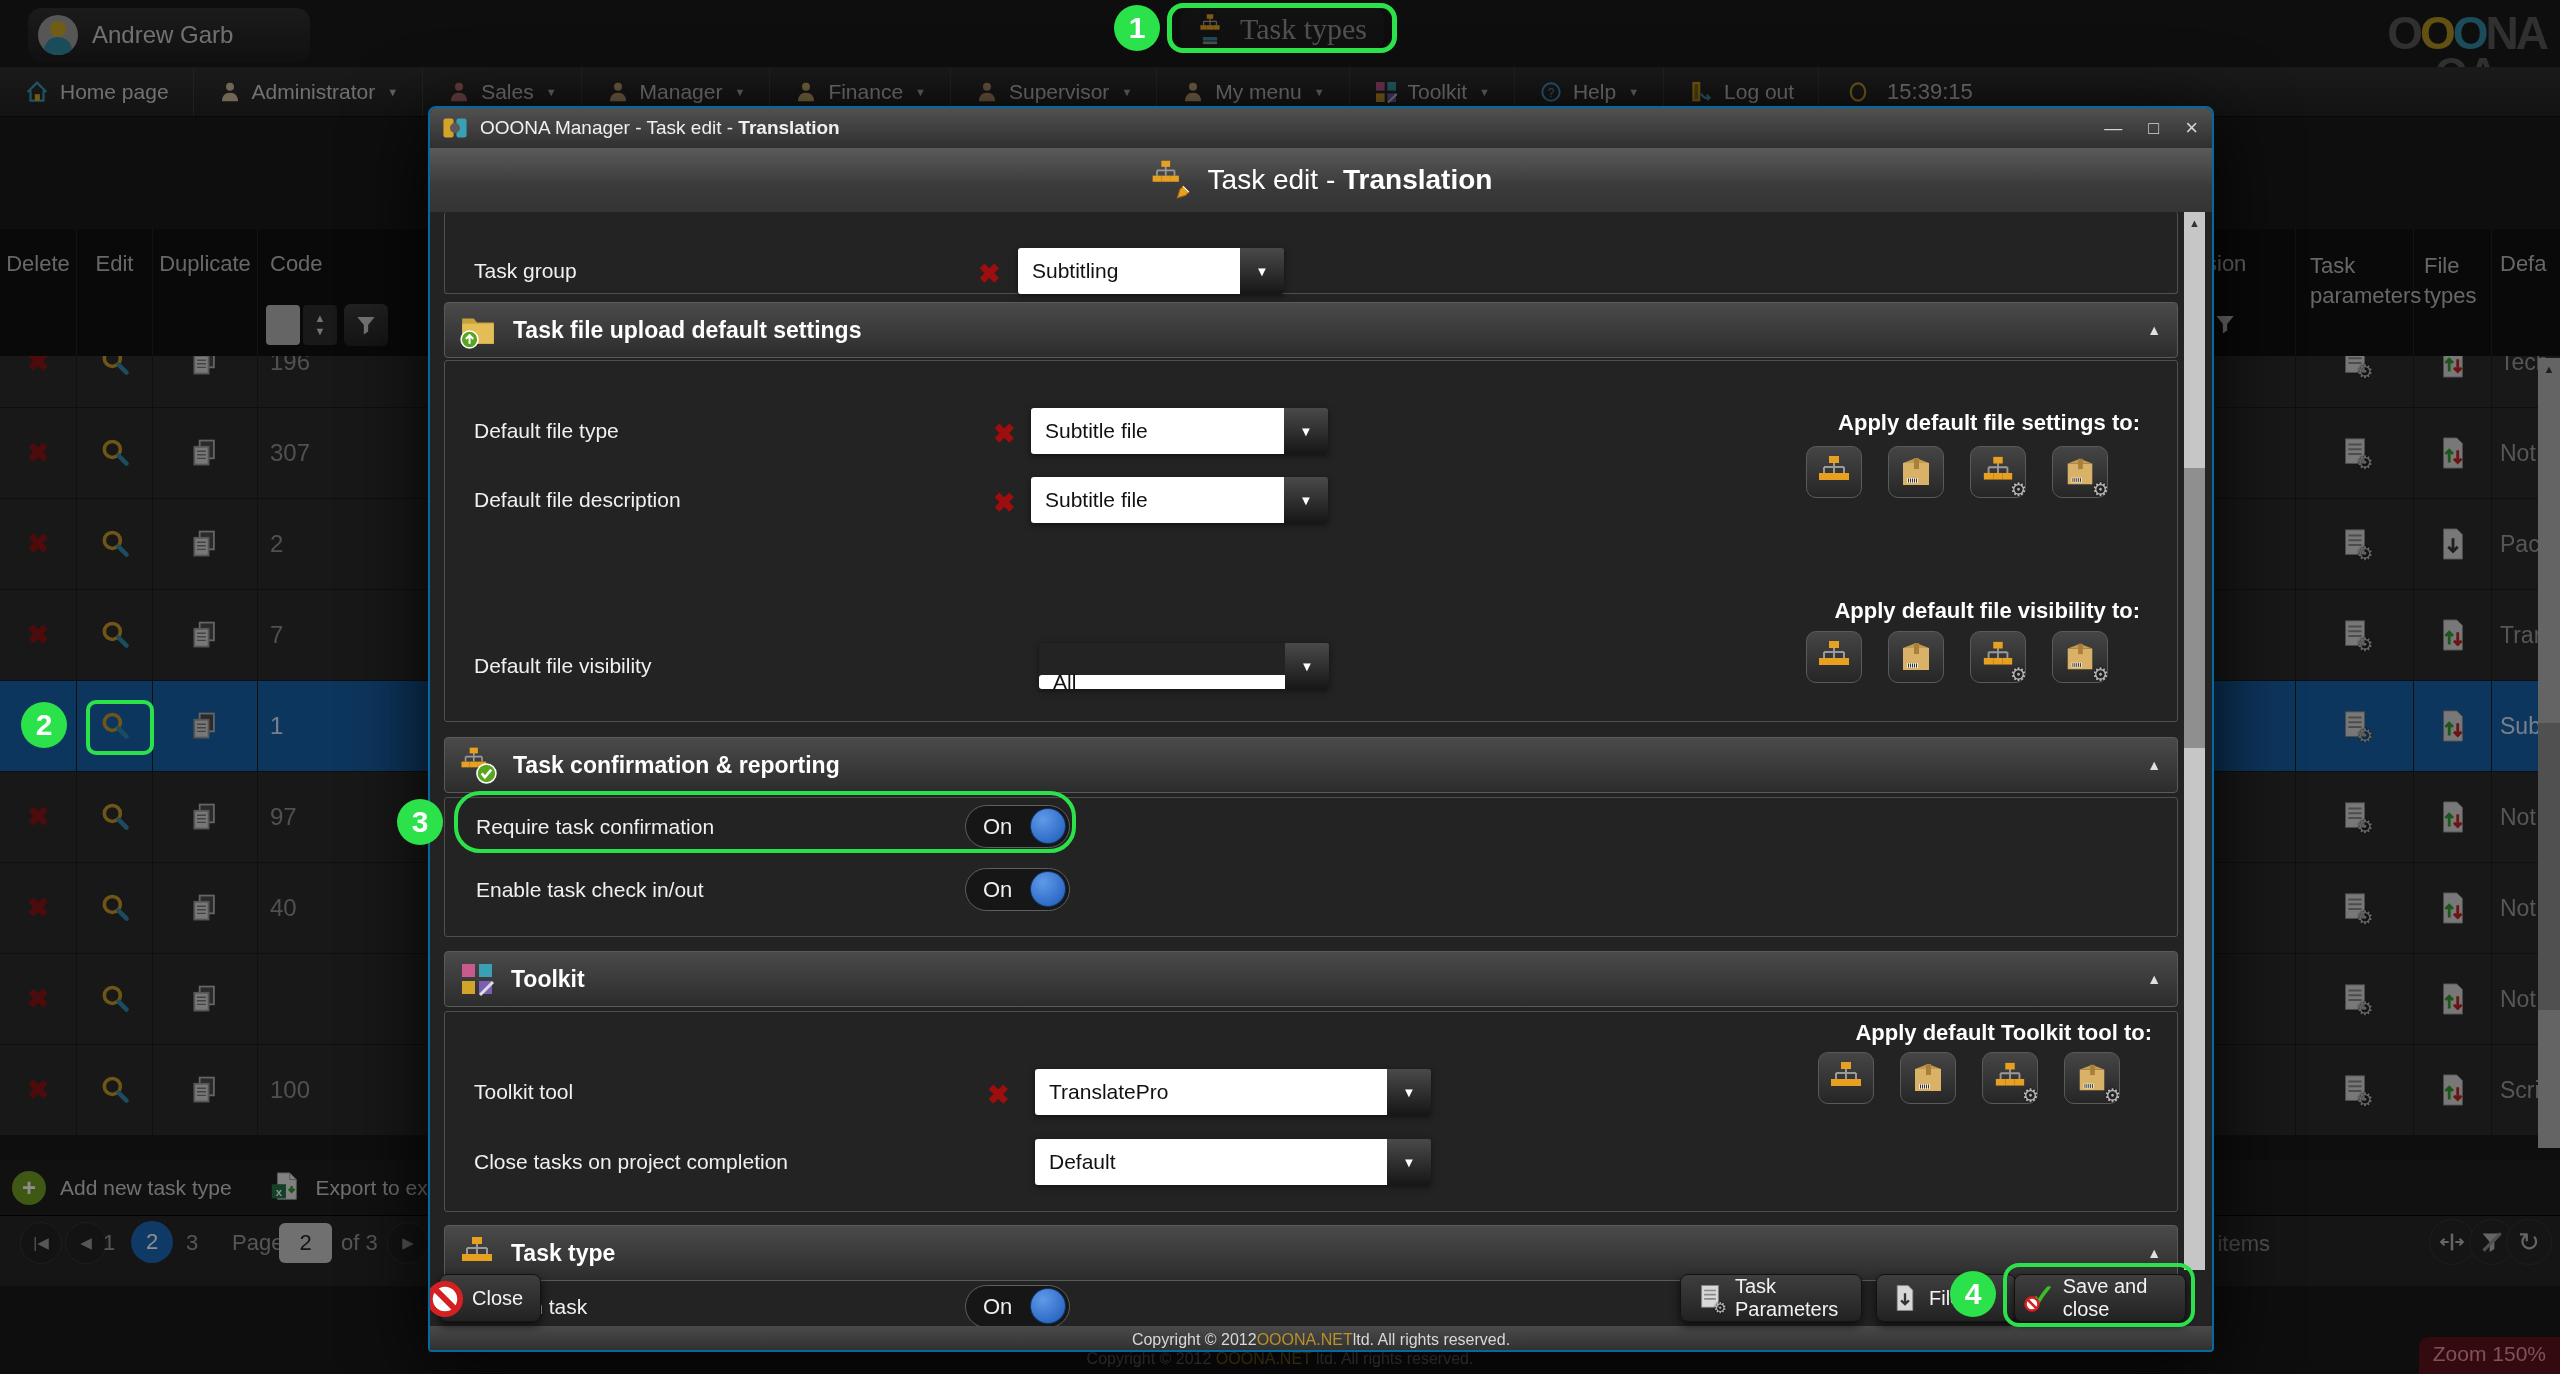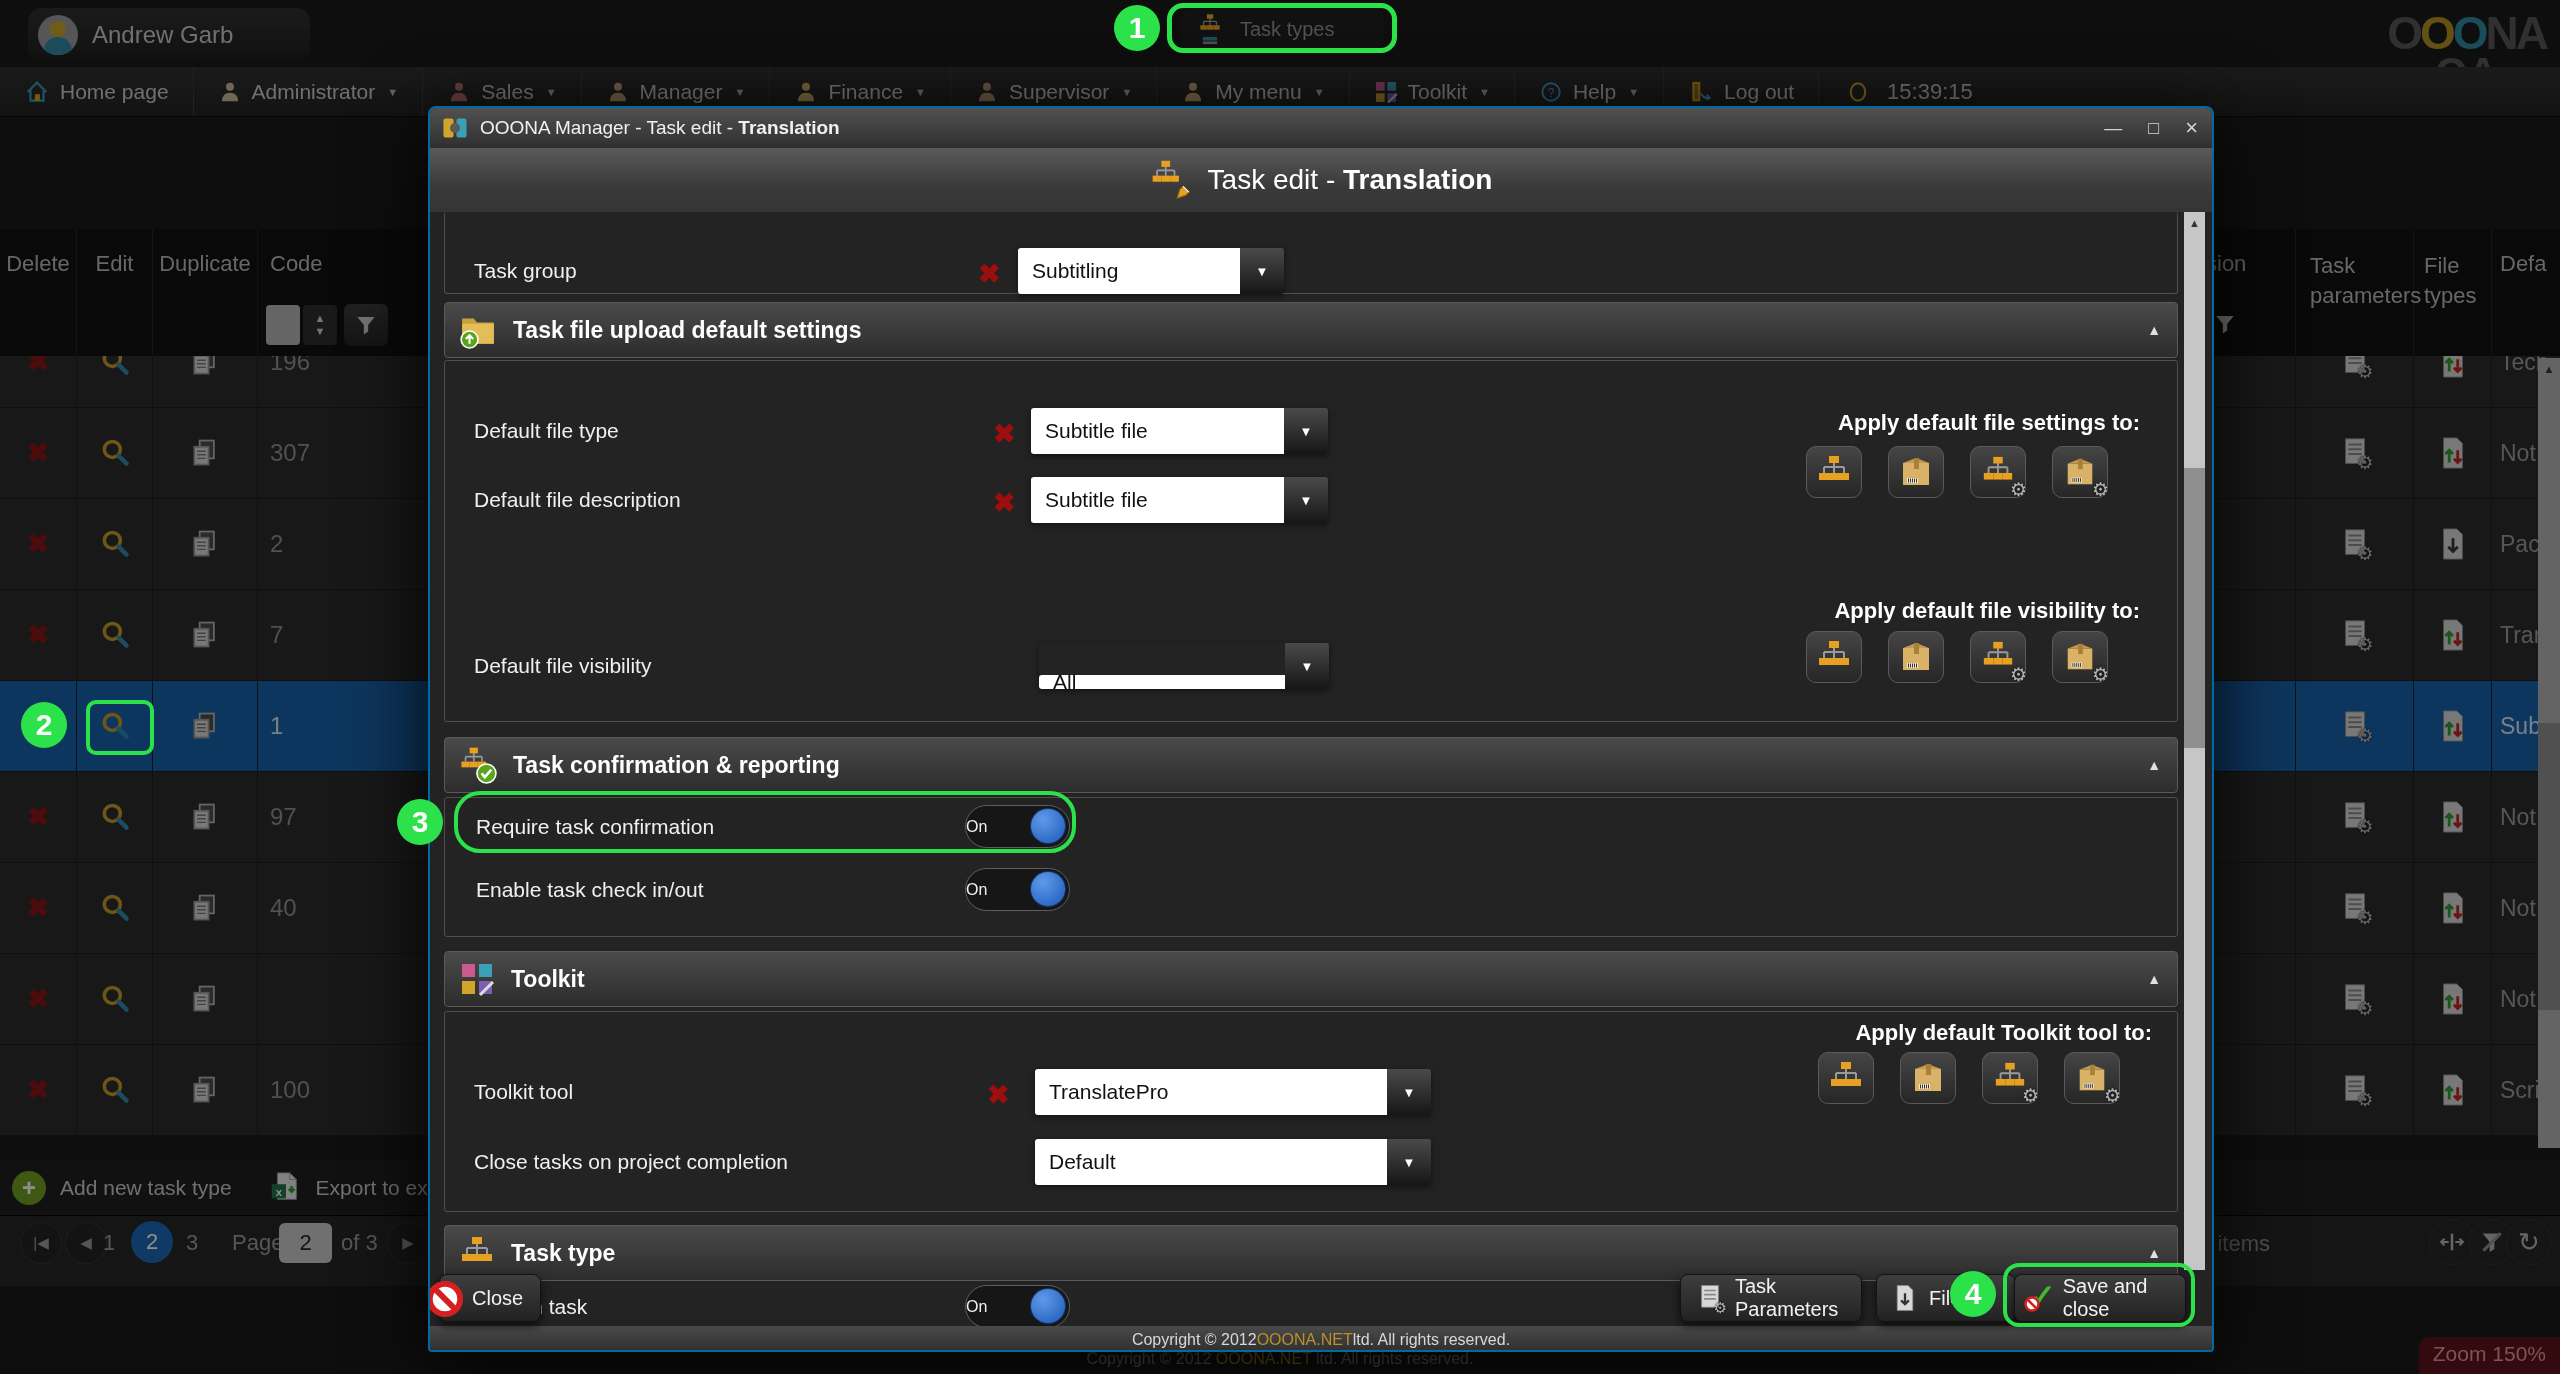--- a/index.html
+++ b/index.html
@@ -10,21 +10,21 @@
 
   
   .user-chip{left:28px;top:8px;width:282px;height:54px;border-radius:14px;
     background:linear-gradient(180deg,#2e2e2e,#1b1b1b);display:flex;align-items:center;gap:14px;padding-left:10px;box-sizing:border-box;}
   .avatar{width:40px;height:40px;border-radius:50%;background:#9a9a9a;position:relative;overflow:hidden;flex:0 0 auto;}
   .avatar .head{position:absolute;left:12px;top:6px;width:16px;height:16px;border-radius:50%;background:#c9a227;}
   .avatar .body{position:absolute;left:6px;top:22px;width:28px;height:18px;border-radius:14px 14px 0 0;background:#2e87a0;}
   .user-name{font-size:24px;color:#c9c9c9;}
   .tasktypes-tab{left:1180px;top:9px;width:204px;height:40px;border-radius:10px;background:#1d1d1d;
     display:flex;align-items:center;gap:14px;padding-left:14px;box-sizing:border-box;}
-  .tasktypes-tab .lbl{font-size:20px;color:#8f8f8f;}
+  .tasktypes-tab .lbl{font-size:30px;color:#8f8f8f;font-family:Liberation Serif, serif;}
   .logo{right:14px;top:12px;text-align:center;line-height:0.92;user-select:none;}
   .logo .l1{font-size:46px;font-weight:bold;letter-spacing:-3px;}
   .logo .l2{font-size:42px;font-weight:bold;color:#555;}
   .logo .o1{color:#555;} .logo .o2{color:#b1901f;} .logo .o3{color:#2e87a0;} .logo .rest{color:#555;}
 
   
   .nav{left:0;top:67px;width:2560px;height:49px;background:linear-gradient(180deg,#2d2d2d,#1f1f1f);
     border-bottom:1px solid #0a0a0a;display:flex;align-items:stretch;}
   .nav-item{display:flex;align-items:center;gap:10px;padding:0 24px;border-right:1px solid #3a3a3a;font-size:21px;color:#c9c9c9;}
   .nav-caret{font-size:11px;color:#b0b0b0;margin-left:2px;}
@@ -96,21 +96,21 @@
   .redx{position:absolute;font-size:27px;color:#9e0e0e;font-weight:bold;z-index:2;}
   .dd{position:absolute;height:46px;display:flex;z-index:2;box-shadow:0 2px 6px rgba(0,0,0,.5);}
   .dd .val{background:#fff;color:#111;font-size:21px;display:flex;align-items:center;padding-left:14px;border-radius:3px 0 0 3px;box-sizing:border-box;}
   .dd .btn{width:44px;background:linear-gradient(180deg,#4a4a4a,#161616);color:#fff;display:flex;align-items:center;justify-content:center;font-size:13px;border-radius:0 3px 3px 0;}
   .applylabel{position:absolute;font-size:22px;font-weight:bold;color:#fff;width:420px;text-align:right;z-index:2;}
   .applygrp{position:absolute;display:flex;gap:26px;z-index:2;}
   .applybtn{width:56px;height:52px;border-radius:10px;background:linear-gradient(180deg,#454545,#262626);
     border:1px solid #5a5a5a;box-sizing:border-box;display:flex;align-items:center;justify-content:center;position:relative;}
   .toggle{position:absolute;width:105px;height:43px;border-radius:22px;background:#161616;border:1px solid #5f5f5f;
     box-sizing:border-box;display:flex;align-items:center;z-index:2;}
-  .toggle .tl{font-size:16px;color:#f0f0f0;}
+  .toggle .tl{font-size:22px;color:#f0f0f0;margin-left:17px;}
   .toggle .knob{position:absolute;right:3px;top:2px;width:36px;height:36px;border-radius:50%;
     background:radial-gradient(circle at 35% 30%,#5f9ae8,#1c59b8);border:1px solid #10386e;box-sizing:border-box;}
   .m-sbar{position:absolute;left:1754px;top:104px;width:21px;height:1058px;background:#c6c6c6;z-index:3;}
   .m-sbar .up{height:22px;display:flex;align-items:center;justify-content:center;font-size:11px;color:#333;}
   .m-sbar .thumb{position:absolute;left:0;top:256px;width:21px;height:280px;background:#8f8f8f;}
   .btnbar-btn{position:absolute;top:1166px;height:48px;background:linear-gradient(180deg,#3e3e3e,#222);
     border:1px solid #121212;border-radius:8px;box-shadow:0 4px 10px rgba(0,0,0,.65);box-sizing:border-box;
     display:flex;align-items:center;gap:10px;color:#f2f2f2;font-size:20px;z-index:7;padding:0 14px;}
   .copystrip{position:absolute;left:0;top:1218px;width:100%;height:27px;background:linear-gradient(180deg,#4a4a4a,#2e2e2e);
     display:flex;align-items:center;justify-content:center;font-size:16px;color:#d8d8d8;z-index:6;}

